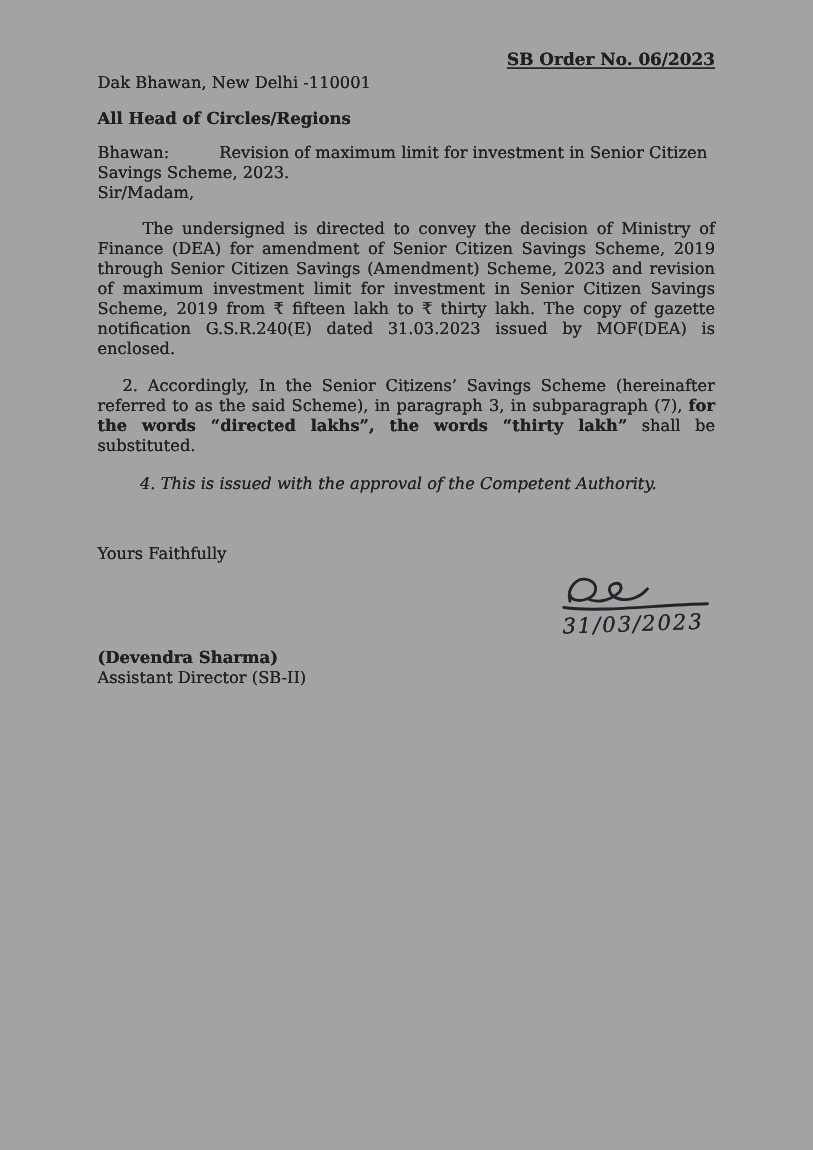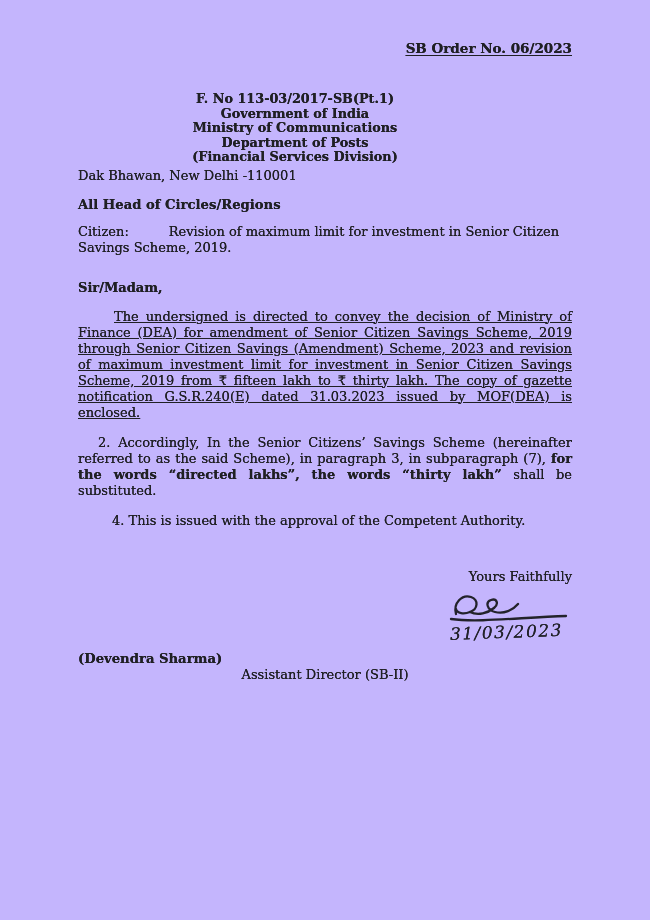--- a/index.html
+++ b/index.html
@@ -1,21 +1,21 @@
 <!DOCTYPE html>
 <html><head>
 <meta charset="utf-8">
 <style>
   html, body { margin: 0; padding: 0; background: #ffffff; }
   .page {
     position: relative;
     width: 650px;
     height: 920px;
     margin: 0 auto;
-    background: #c4b5fd;
+    background: #a3a3a3;
     font-family: "DejaVu Serif", "Liberation Serif", serif;
     color: #202024;
     font-size: 13px;
     text-shadow: 0 0 0.25px currentColor;
     box-sizing: border-box;
     padding: 40px 78px 0 78px;
     overflow: hidden;
   }
   .order-line {
     text-align: right;
@@ -45,85 +45,78 @@
   .recipient {
     font-weight: bold;
     font-size: 13.2px;
     margin-top: 14px;
   }
   .subject-row {
     margin-top: 12px;
     line-height: 16px;
   }
   .subject-gap { display: inline-block; width: 40px; }
-  .salutation { margin-top: 24px; font-weight: bold; }
+  .salutation { margin-top: 0; }
   p.body-para {
     margin: 0;
     margin-top: 14px;
     line-height: 16px;
     text-align: justify;
   }
-  .ind-36 { text-indent: 36px; text-decoration: underline; }
+  .ind-36 { text-indent: 36px; }
   .ind-20 { text-indent: 20px; }
   .ind-24 { text-indent: 24px; }
-  .ind-34 { text-indent: 34px; }
+  .ind-34 { text-indent: 34px; font-style: italic; }
   .mt-20 { margin-top: 20px; }
   .bold { font-weight: bold; }
   .closing {
-    text-align: right;
+    text-align: left;
     margin-top: 40px;
   }
   .sig-wrap {
     text-align: right;
     margin-top: 6px;
     margin-right: -4px;
   }
   .sig-svg { display: inline-block; }
   .signatory-name {
     text-align: left;
     font-weight: bold;
     margin-top: 0px;
     font-size: 13.2px;
   }
   .signatory-title {
-    text-align: center;
+    text-align: left;
     margin-top: 1px;
     line-height: 15px;
   }
   .hand {
     font-style: italic;
     font-family: "DejaVu Serif", serif;
   }
 </style>
 </head>
 <body>
 
 <div class="page">
 
   <div class="order-line">
     <span>SB Order No. 06/2023</span>
   </div>
 
-  <div class="letterhead">
-    <div>F. No 113-03/2017-SB(Pt.1)</div>
-    <div>Government of India</div>
-    <div>Ministry of Communications</div>
-    <div>Department of Posts</div>
-    <div>(Financial Services Division)</div>
-  </div>
 
   <div class="addr-block">
     <div>Dak Bhawan, New Delhi -110001</div>
   </div>
 
 
   <div class="recipient">All Head of Circles/Regions</div>
 
   <div class="subject-row">
-    <span>Citizen:</span><span class="subject-gap"></span><span>Revision of maximum limit for investment in Senior Citizen Savings Scheme, 2019.</span>
+    <span>Bhawan:</span><span class="subject-gap"></span><span>Revision of maximum limit for investment in Senior Citizen Savings Scheme, 2023.</span>
   </div>
 
   <div class="salutation">Sir/Madam,</div>
 
   <p class="body-para ind-36 mt-20">The undersigned is directed to convey the decision of Ministry of Finance (DEA) for amendment of Senior Citizen Savings Scheme, 2019 through Senior Citizen Savings (Amendment) Scheme, 2023 and revision of maximum investment limit for investment in Senior Citizen Savings Scheme, 2019 from ₹ fifteen lakh to ₹ thirty lakh. The copy of gazette notification G.S.R.240(E) dated 31.03.2023 issued by MOF(DEA) is enclosed.</p>
 
   <p class="body-para ind-20"><span>2. Accordingly, In the Senior Citizens’ Savings Scheme (hereinafter referred to as the said Scheme), in paragraph 3, in subparagraph (7), </span><span class="bold">for the words “directed lakhs”, the words “thirty lakh”</span><span> shall be substituted.</span></p>
 
 
   <p class="body-para ind-34">4. This is issued with the approval of the Competent Authority.</p>

